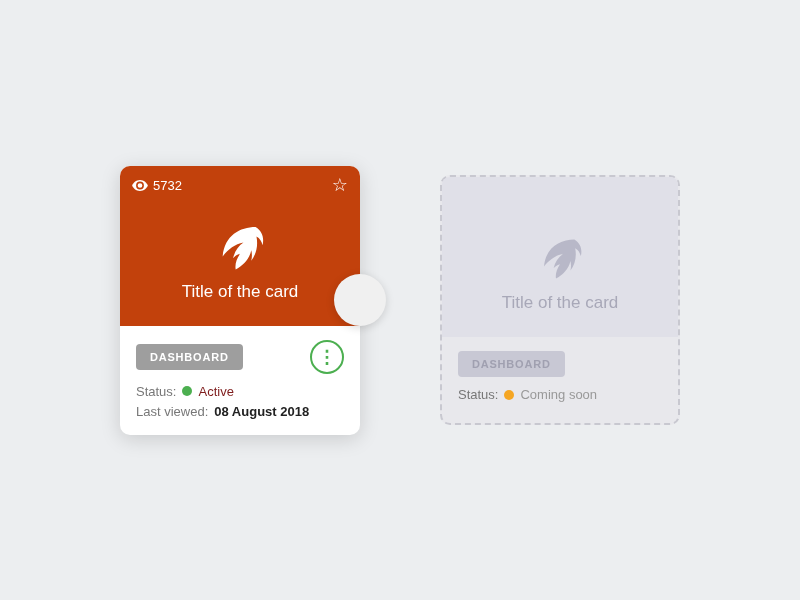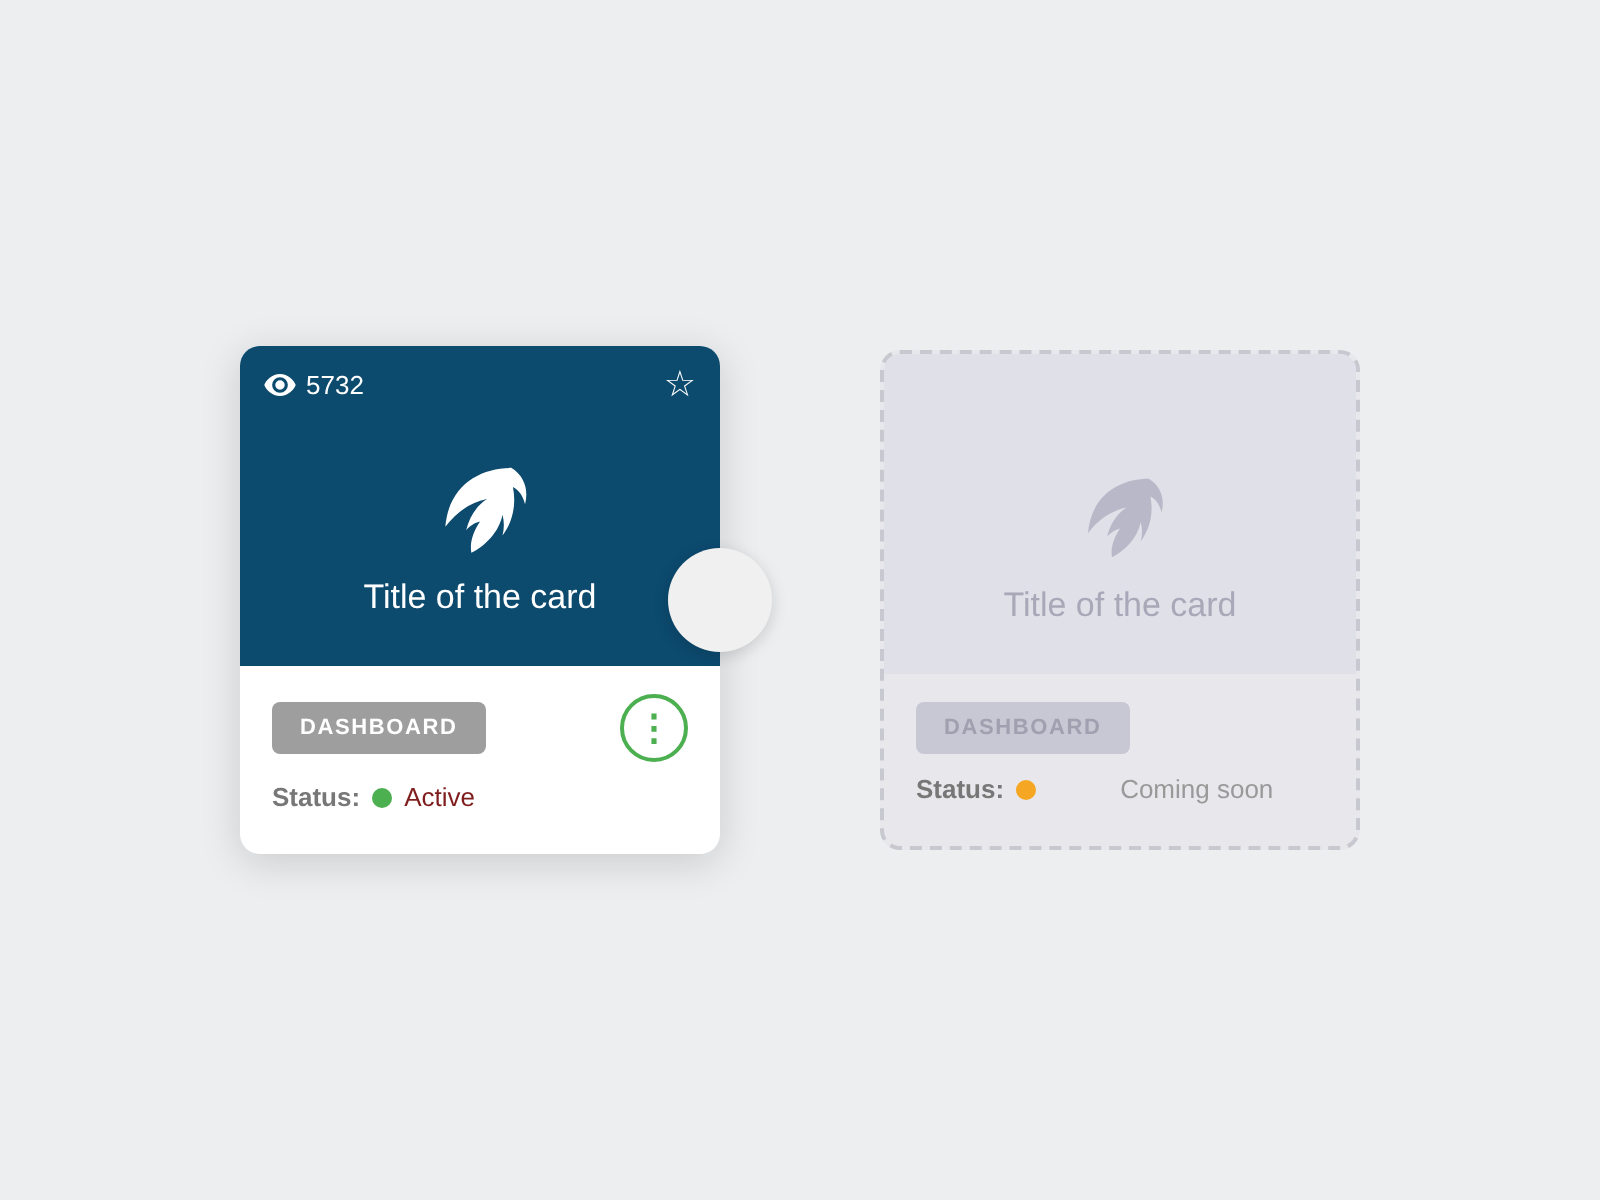--- a/index.html
+++ b/index.html
@@ -27,21 +27,21 @@
     .card-active {
       width: 240px;
       background: #fff;
       border-radius: 10px;
       box-shadow: 0 4px 20px rgba(0,0,0,0.15);
       overflow: visible;
       position: relative;
     }
 
     .card-active-header {
-      background: #0c4a6e;
+      background: #c2410c;
       border-radius: 10px 10px 0 0;
       padding: 14px 14px 24px 14px;
       position: relative;
       min-height: 160px;
       display: flex;
       flex-direction: column;
       align-items: center;
       justify-content: flex-end;
     }
 
@@ -156,21 +156,20 @@
       width: 10px;
       height: 10px;
       background: #f5a623;
       border-radius: 50%;
       display: inline-block;
     }
 
     .status-label {
       color: #777;
       font-size: 13px;
-      font-weight: bold;
     }
 
     .status-value-active {
       color: #7f1d1d;
       font-size: 13px;
       font-weight: 500;
     }
 
     .last-viewed-row {
       display: flex;
@@ -227,21 +226,20 @@
       letter-spacing: 0.8px;
       cursor: default;
       text-transform: uppercase;
       margin-bottom: 10px;
       display: block;
     }
 
     .status-value-coming {
       color: #999;
       font-size: 13px;
-      margin-left: 36px;
     }
 
     
     .leaf-svg {
       width: 52px;
       height: 52px;
       fill: white;
       margin-bottom: 10px;
     }
     .leaf-svg-inactive {
@@ -275,20 +273,24 @@
 
     <div class="card-active-body">
       <div class="card-actions-row">
         <button class="dashboard-btn-active">DASHBOARD</button>
         <button class="more-btn">⋮</button>
       </div>
       <div class="status-row">
         <span class="status-label">Status:</span>
         <span class="status-dot-green"></span>
         <span class="status-value-active">Active</span>
+      </div>
+      <div class="last-viewed-row">
+        <span class="status-label">Last viewed:</span>
+        <span class="last-viewed-date">08 August 2018</span>
       </div>
     </div>
   </div>
 
   <div class="card-inactive" style="margin-left: 40px;">
     <div class="card-inactive-header">
       <svg class="leaf-svg-inactive" viewBox="0 0 60 60" xmlns="http://www.w3.org/2000/svg">
         <path d="M48 8C30 8 12 18 10 42c6-8 14-14 24-16-6 4-10 10-12 18 2-2 4-4 8-5-4 6-6 12-5 18 8-4 16-12 18-22 1 4 1 8 0 12 6-8 8-18 6-28 4 2 6 6 7 10 2-8 0-16-8-21z"></path>
       </svg>
       <span class="card-title">Title of the card</span>

